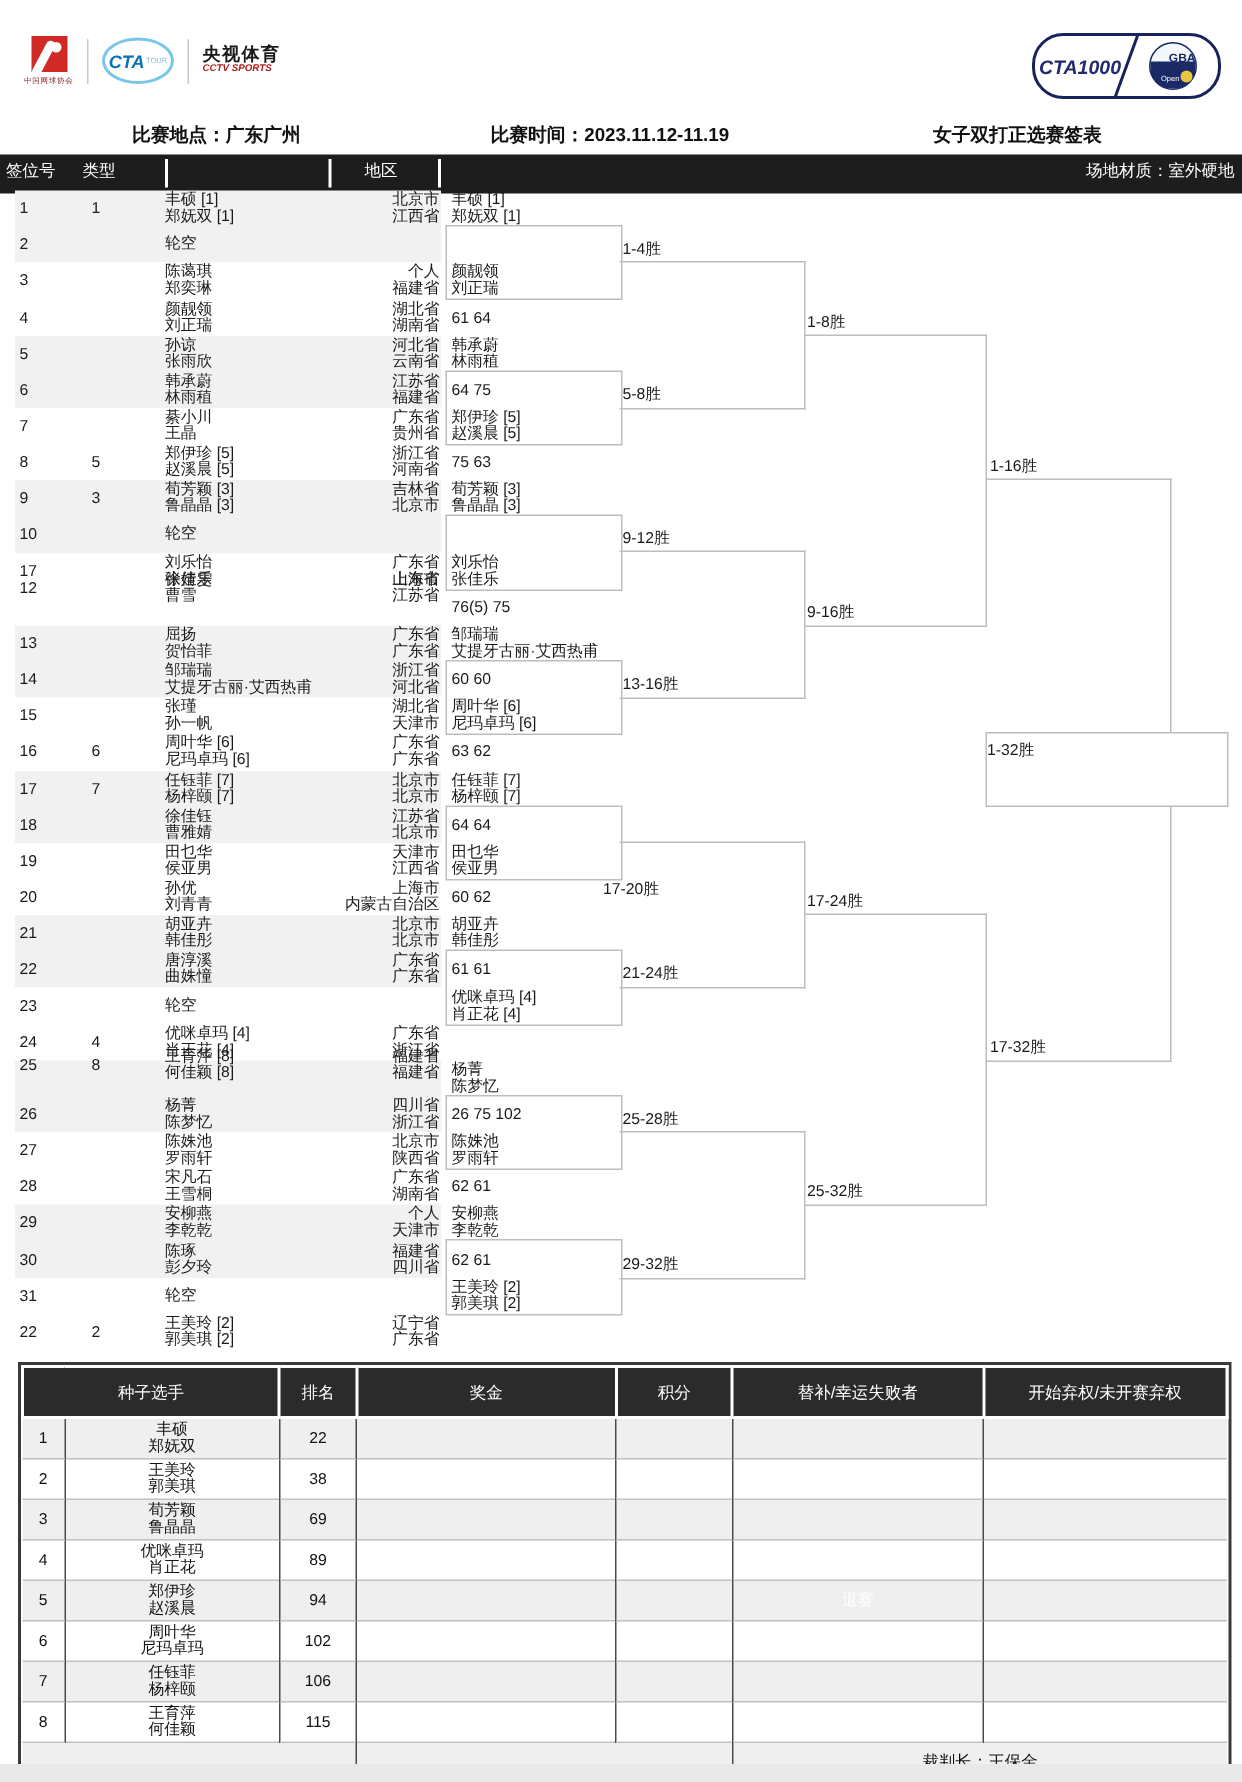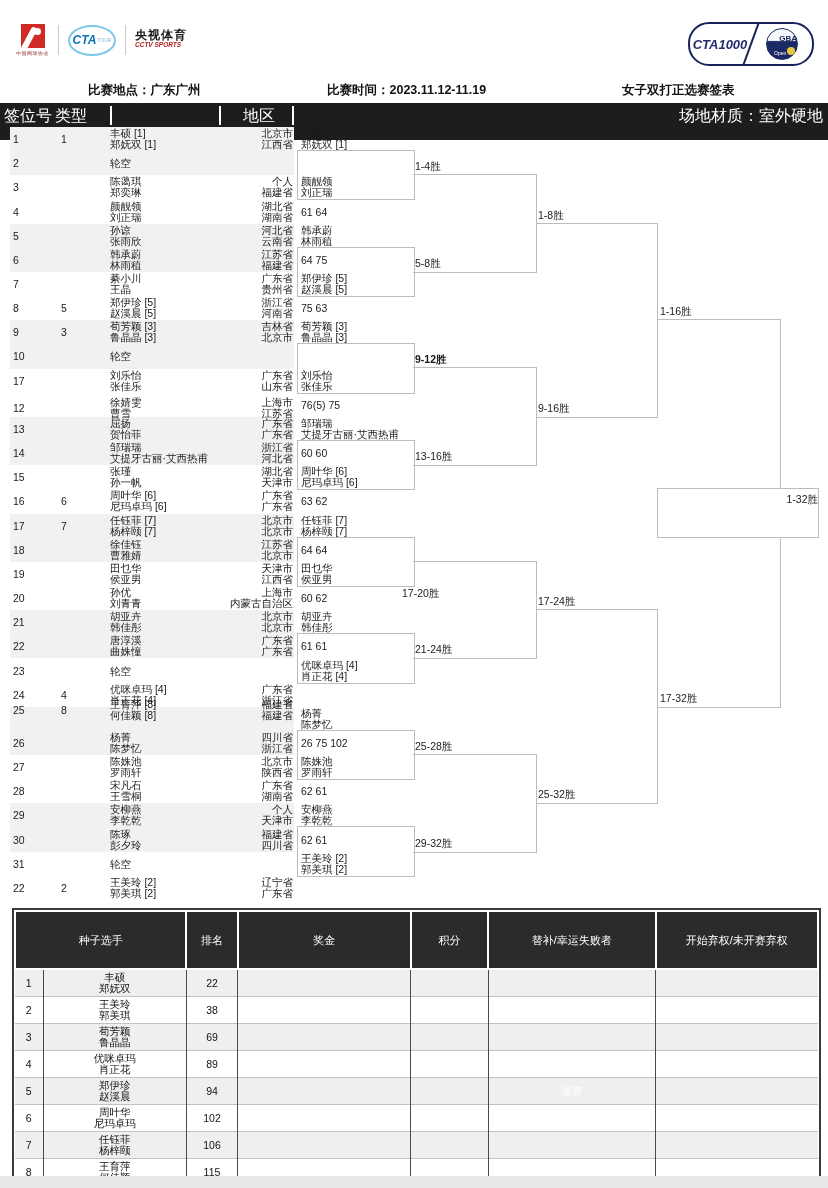--- a/index.html
+++ b/index.html
@@ -28,43 +28,43 @@
   .p-gba-c{width:30px;height:30px;border-radius:50%;background:linear-gradient(#f4f8fb 38%,#1b2a66 42%);border:1px solid #1b2a66;position:relative;display:flex;align-items:center;justify-content:flex-end;}
   .p-gba-t{font-size:8px;font-weight:bold;color:#1b2a66;position:relative;top:-6px;}
   .p-ball{position:absolute;right:2px;bottom:4px;width:8px;height:8px;border-radius:50%;background:#e8c63f;}
   .p-open{position:absolute;bottom:3px;left:7px;font-size:5px;color:#fff;}
 
   
   .info-lbl{position:absolute;top:82px;font-size:12.5px;font-weight:600;color:#111;}
   #venue{left:88px;} #mtime{left:327px;} #drawname{left:622px;}
 
   
-  .colbar{position:absolute;left:0;top:103px;width:828px;height:37px;background:#1d1d1d;color:#fff;font-size:16px;}
+  .colbar{position:absolute;left:0;top:103px;width:828px;height:26px;background:#1d1d1d;color:#fff;font-size:11px;}
   .colbar span{position:absolute;top:3px;}
   .cb-sep{position:absolute;top:0;width:2px;height:19px;background:#fff;}
 
   
   .bracket{position:absolute;left:0;top:127px;width:828px;height:773px;font-size:10.5px;color:#1a1a1a;}
   .pair{position:absolute;left:10px;width:284px;}
   .brow{position:absolute;left:0;width:828px;}
   .c-no{position:absolute;left:13px;top:50%;transform:translateY(-50%);}
   .c-type{position:absolute;left:61px;top:50%;transform:translateY(-50%);}
   .c-names{position:absolute;left:110px;top:50%;transform:translateY(-50%);line-height:11px;white-space:nowrap;}
   .c-regions{position:absolute;left:175px;width:118px;top:50%;transform:translateY(-50%);line-height:11px;text-align:right;}
   .win-names{position:absolute;left:301px;line-height:11px;white-space:nowrap;}
   .win-score{position:absolute;left:301px;white-space:nowrap;}
   .cx{position:absolute;}
   .rlabel{position:absolute;height:13px;line-height:13px;white-space:nowrap;}
   .final-box{position:absolute;border:1px solid #bdbdbd;background:#fff;}
-  .final-label{text-align:right;padding-top:4px;}
+  .final-label{text-align:left;padding-top:4px;}
 
   
   .seeds-wrap{position:absolute;left:12px;top:908px;width:805px;border:2px solid #3a3a3a;background:#fff;}
   table.seeds{border-collapse:collapse;width:100%;table-layout:fixed;font-size:10.5px;}
-  .seeds th{background:#2b2b2b;color:#fff;font-weight:normal;height:32px;border:2px solid #fff;font-size:11px;padding:12px;}
+  .seeds th{background:#2b2b2b;color:#fff;font-weight:normal;height:32px;border:2px solid #fff;font-size:11px;padding:0;}
   .seeds td{height:24px;padding:1px 3px;text-align:center;vertical-align:middle;border-right:1px solid #4a4a4a;border-top:1px solid #c2c2c2;line-height:11px;}
   .seeds td:last-child{border-right:none;}
   .seeds tr.odd td{background:#efefef;}
   .seeds td.wd{background:#2d2d2d;color:#fff;}
   .seeds tr.foot td{background:#efefef;height:24px;font-size:11px;}
   .bottom-strip{position:absolute;left:0;top:1176px;width:828px;height:12px;background:#e9e9e9;}
 </style>
 </head>
 <body>
 
@@ -183,21 +183,21 @@
       </div>
       <div class="brow" style="top: 217.406px; height: 24.1562px;">
         <div class="c-no">10</div>
         <div class="c-names">轮空</div>
       </div>
       <div class="brow" style="top: 241.562px; height: 24.1562px;">
         <div class="c-no">17</div>
         <div class="c-names">刘乐怡<br>张佳乐</div>
         <div class="c-regions">广东省<br>山东省</div>
       </div>
-      <div class="brow" style="top: 269px; height: 24.1562px;">
+      <div class="brow" style="top: 253px; height: 24.1562px;">
         <div class="c-no">12</div>
         <div class="c-names">徐婧雯<br>曹雪</div>
         <div class="c-regions">上海市<br>江苏省</div>
       </div>
       <div class="brow" style="top: 289.875px; height: 24.1562px;">
         <div class="c-no">13</div>
         <div class="c-names">屈扬<br>贺怡菲</div>
         <div class="c-regions">广东省<br>广东省</div>
       </div>
       <div class="brow" style="top: 314.031px; height: 24.1562px;">
@@ -339,21 +339,21 @@
       <div class="cx" style="top: 433.734px; height: 96.625px; left: 413px; width: 123px; border-top: 1px solid rgb(189, 189, 189); border-bottom: 1px solid rgb(189, 189, 189); border-right: 1px solid rgb(189, 189, 189); border-left: none;"></div>
       <div class="cx" style="top: 626.984px; height: 96.625px; left: 413px; width: 123px; border-top: 1px solid rgb(189, 189, 189); border-bottom: 1px solid rgb(189, 189, 189); border-right: 1px solid rgb(189, 189, 189); border-left: none;"></div>
       <div class="cx" style="top: 95.5469px; height: 193.25px; left: 536px; width: 121px; border-top: 1px solid rgb(189, 189, 189); border-bottom: 1px solid rgb(189, 189, 189); border-right: 1px solid rgb(189, 189, 189); border-left: none;"></div>
       <div class="cx" style="top: 482.047px; height: 193.25px; left: 536px; width: 121px; border-top: 1px solid rgb(189, 189, 189); border-bottom: 1px solid rgb(189, 189, 189); border-right: 1px solid rgb(189, 189, 189); border-left: none;"></div>
       <div class="cx" style="top: 192.172px; height: 386.5px; left: 657px; width: 123px; border-top: 1px solid rgb(189, 189, 189); border-bottom: 1px solid rgb(189, 189, 189); border-right: 1px solid rgb(189, 189, 189); border-left: none;"></div>
       <div class="final-box" style="top: 361.422px; left: 657px; width: 160px; height: 48px;">
         <div class="final-label">1-32胜</div>
       </div>
       <div class="rlabel" style="left: 415px; top: 33.2344px;">1-4胜</div>
       <div class="rlabel" style="left: 415px; top: 129.859px;">5-8胜</div>
-      <div class="rlabel" style="left: 415px; top: 226.484px; font-weight: bold;">9-12胜</div>
+      <div class="rlabel" style="left: 415px; top: 226.484px;">9-12胜</div>
       <div class="rlabel" style="left: 415px; top: 323.109px;">13-16胜</div>
       <div class="rlabel" style="left: 402px; top: 419.734px; margin-top: 40px;">17-20胜</div>
       <div class="rlabel" style="left: 415px; top: 516.359px;">21-24胜</div>
       <div class="rlabel" style="left: 415px; top: 612.984px;">25-28胜</div>
       <div class="rlabel" style="left: 415px; top: 709.609px;">29-32胜</div>
       <div class="rlabel" style="left: 538px; top: 81.5469px;">1-8胜</div>
       <div class="rlabel" style="left: 538px; top: 274.797px;">9-16胜</div>
       <div class="rlabel" style="left: 538px; top: 468.047px;">17-24胜</div>
       <div class="rlabel" style="left: 538px; top: 661.297px;">25-32胜</div>
       <div class="rlabel" style="left: 660px; top: 178.172px;">1-16胜</div>

